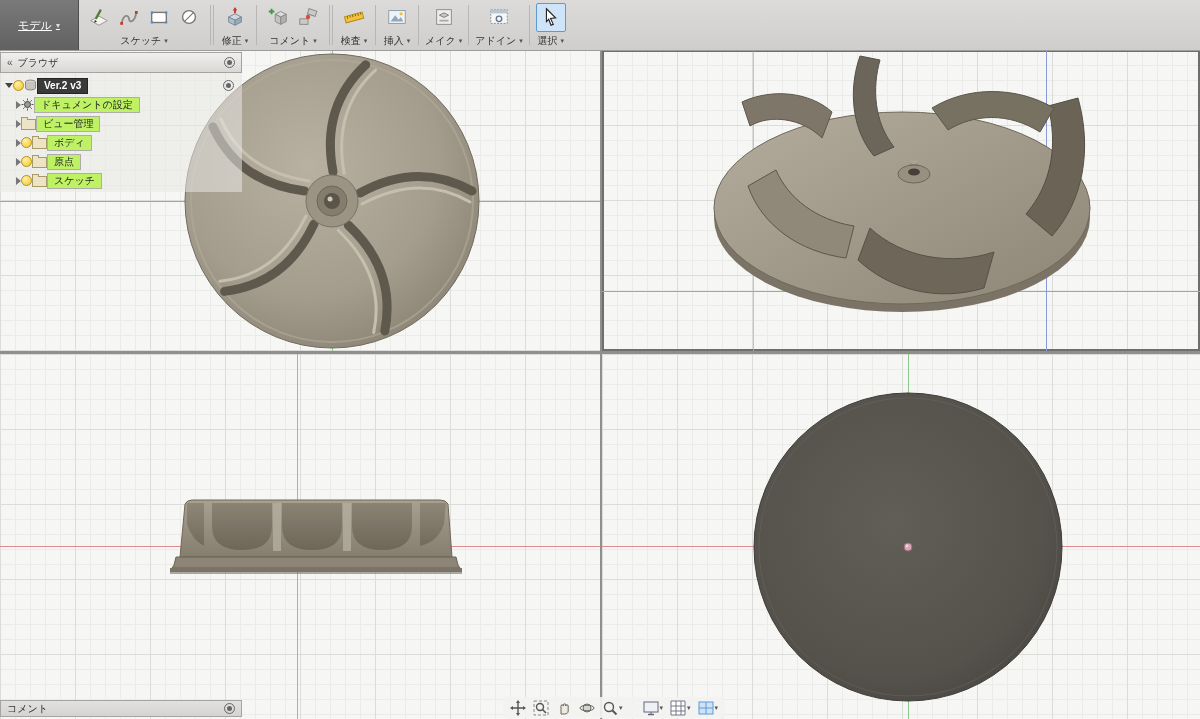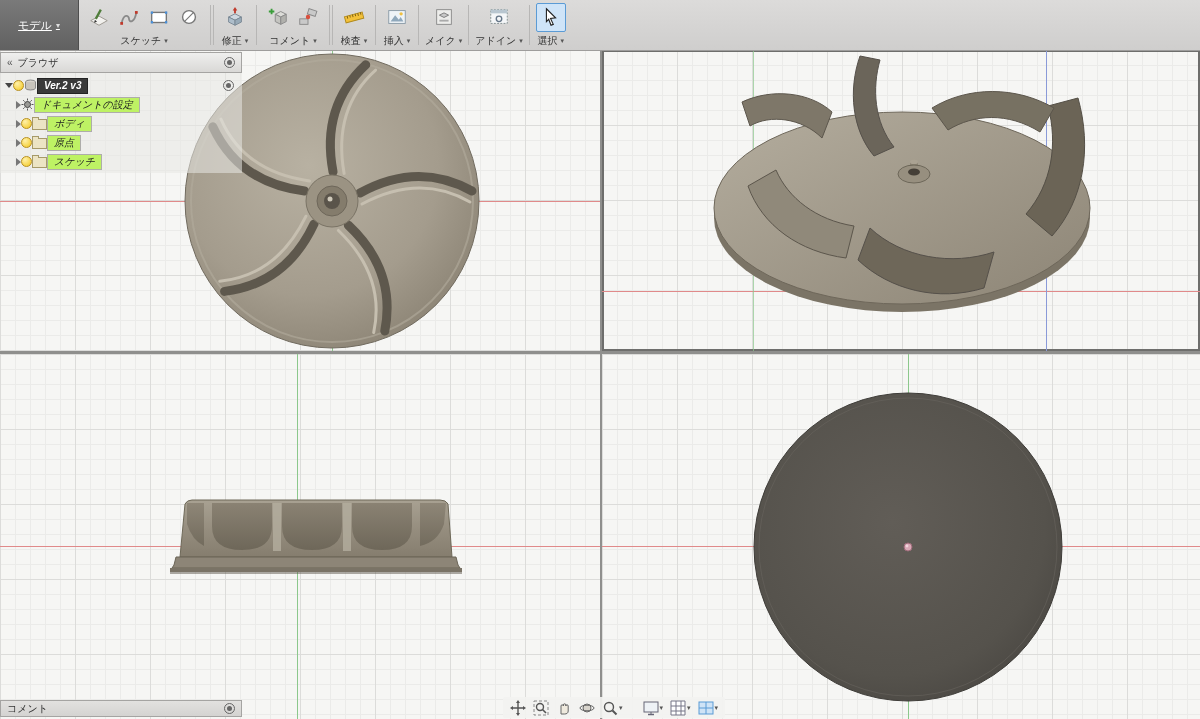--- a/index.html
+++ b/index.html
@@ -56,21 +56,21 @@
   .browser-header{
     height:19px;background:linear-gradient(#efefee,#d9d8d6);
     border:1px solid #a5a4a2;display:flex;align-items:center;gap:5px;padding:0 6px;
     font-size:10px;color:#333;
   }
   .browser-header .title{flex:1;}
   .collapse-icon{color:#555;font-size:10px;line-height:1;}
   .target-icon{width:9px;height:9px;border:1px solid #666;border-radius:50%;position:relative;flex:none;}
   .target-icon::after{content:"";position:absolute;inset:2px;background:#666;border-radius:50%;}
   .tree{padding:3px 0 2px;background:rgba(232,231,228,0.55);}
-  .trow{height:19px;display:flex;align-items:center;padding-left:5px;position:relative;font-style:italic;}
+  .trow{height:19px;display:flex;align-items:center;padding-left:5px;position:relative;}
   .trow.child{padding-left:16px;}
   .tri-exp{width:0;height:0;border-left:4px solid transparent;border-right:4px solid transparent;border-top:5px solid #444;flex:none;}
   .tri-col{width:0;height:0;border-top:4px solid transparent;border-bottom:4px solid transparent;border-left:5px solid #777;flex:none;}
   .bulb{width:9px;height:9px;border-radius:50%;background:radial-gradient(circle at 35% 30%,#fff0a8,#f3c81e);border:1px solid #b8901f;flex:none;}
   .folder{width:13px;height:9px;background:#ece4c4;border:1px solid #a69a6a;position:relative;flex:none;margin-top:2px;}
   .folder::before{content:"";position:absolute;top:-3px;left:-1px;width:5px;height:2px;background:#ece4c4;border:1px solid #a69a6a;border-bottom:none;}
   .chip{background:#bef264;border:1px solid #aeadaa;padding:0 6px;font-size:10px;line-height:14px;color:#222;white-space:nowrap;}
   .chip.dark{background:#3a3a3a;color:#fff;border-color:#232323;font-weight:bold;}
   .row-radio{position:absolute;right:8px;top:4px;}
   
@@ -412,20 +412,25 @@
     <div class="trow child">
       <span class="tri-col"></span>
       <svg width="13" height="13" viewBox="0 0 13 13">
           <path d="M6.5 0.5v2 M6.5 10.5v2 M0.5 6.5h2 M10.5 6.5h2 M2.2 2.2l1.4 1.4 M9.4 9.4l1.4 1.4 M10.8 2.2L9.4 3.6 M3.6 9.4l-1.4 1.4" stroke="#555" fill="none"></path>
           <circle cx="6.5" cy="6.5" r="3" fill="#9a9a96" stroke="#444"></circle>
         </svg>
       <span class="chip">ドキュメントの設定</span>
     </div>
     <div class="trow child">
       <span class="tri-col"></span>
+      <span class="folder"></span>
+      <span class="chip">ビュー管理</span>
+    </div>
+    <div class="trow child">
+      <span class="tri-col"></span>
       <span class="bulb"></span>
       <span class="folder"></span>
       <span class="chip">ボディ</span>
     </div>
     <div class="trow child">
       <span class="tri-col"></span>
       <span class="bulb"></span>
       <span class="folder"></span>
       <span class="chip">原点</span>
     </div>

